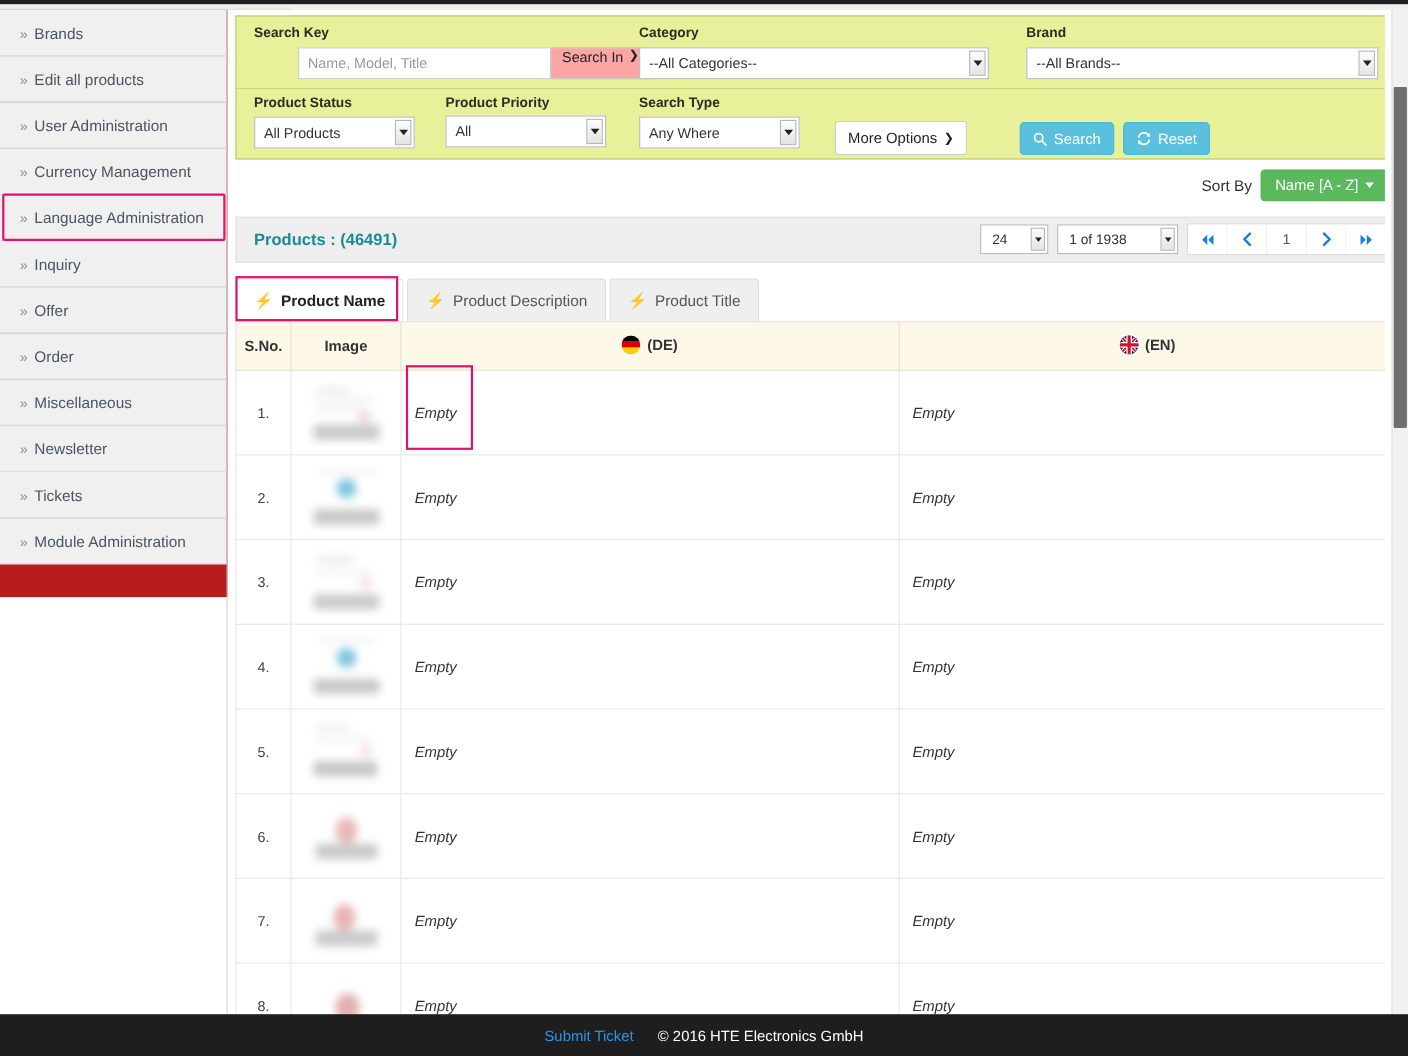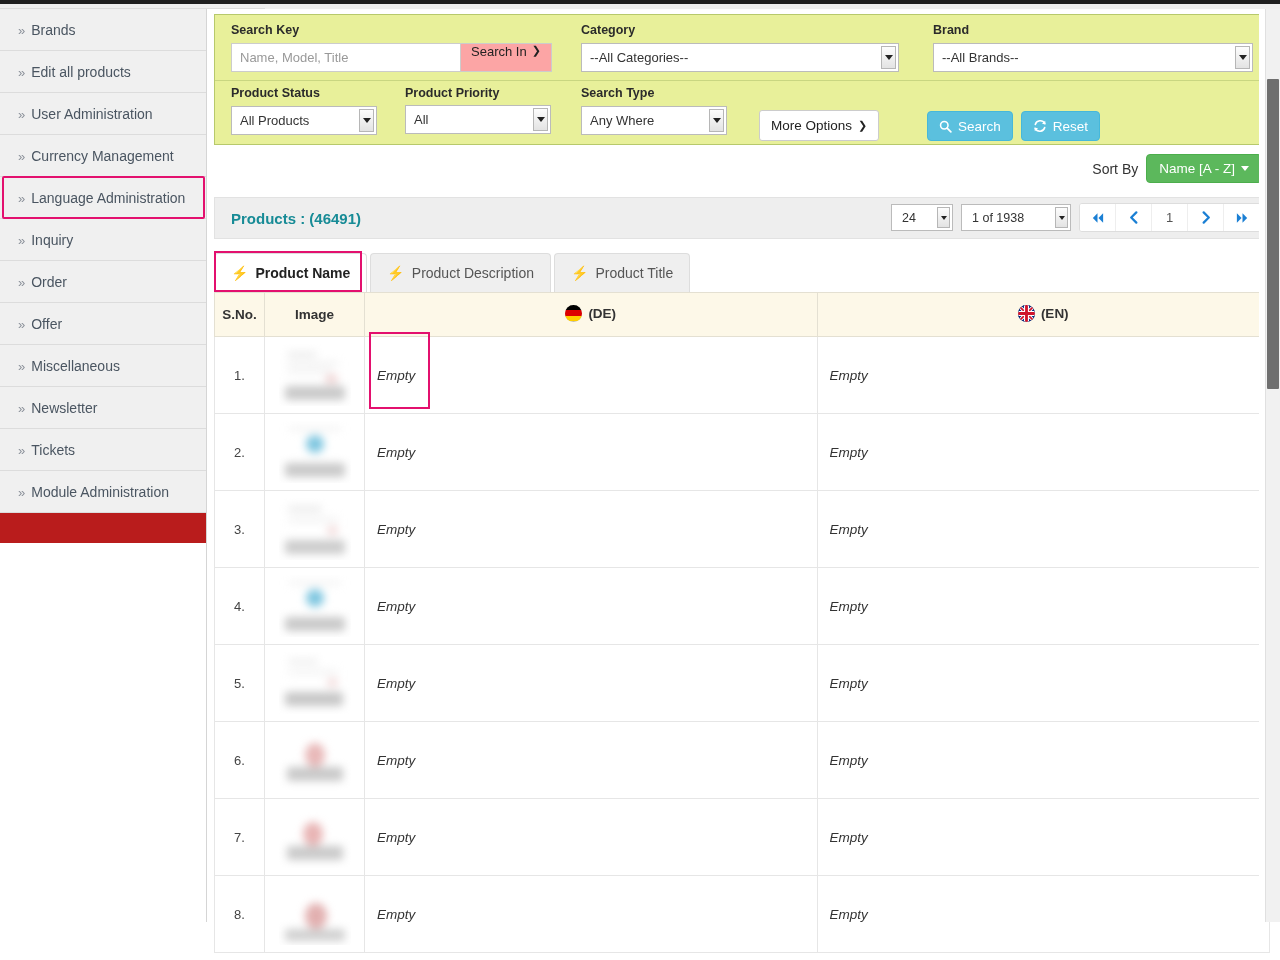--- a/index.html
+++ b/index.html
@@ -54,21 +54,21 @@
   .sp-row1 { position:absolute; left:0; top:0; width:100%; height:66px; border-bottom:1px solid #c9d681; }
   .sp-row2 { position:absolute; left:0; top:66px; width:100%; height:64px; }
 
   .fld-label { font-weight:bold; font-size:12.5px; color:#2b2b2b; }
 
   .fld { position:absolute; }
   .txtinput {
     height:29px; border:1px solid #ccc; background:#fff;
     padding:0 8px; font-size:13px; color:#999;
     font-family:"Liberation Sans", sans-serif;
-    display:flex; align-items:center;
+    display:flex; align-items:center;margin-left:40px;
   }
   .searchin-btn {
     height:29px; border:1px solid #ccc; border-left:none; background:#fca5a5;
     padding:0 10px; font-size:13px; color:#222;
     display:flex; align-items:flex-start; gap:5px; cursor:pointer;
   }
   .selbox {
     height:29px; border:1px solid #bbb; background:#fff;
     font-size:13px; color:#333; padding:0 8px;
     display:flex; align-items:center;
@@ -210,24 +210,24 @@
     <div class="side-item">
       <span class="chev">»</span><span>Currency Management</span>
     </div>
     <div class="side-item">
       <span class="chev">»</span><span>Language Administration</span>
     </div>
     <div class="side-item">
       <span class="chev">»</span><span>Inquiry</span>
     </div>
     <div class="side-item">
+      <span class="chev">»</span><span>Offer</span>
+    </div>
+    <div class="side-item">
       <span class="chev">»</span><span>Order</span>
-    </div>
-    <div class="side-item">
-      <span class="chev">»</span><span>Offer</span>
     </div>
     <div class="side-item">
       <span class="chev">»</span><span>Miscellaneous</span>
     </div>
     <div class="side-item">
       <span class="chev">»</span><span>Newsletter</span>
     </div>
     <div class="side-item">
       <span class="chev">»</span><span>Tickets</span>
     </div>
@@ -555,14 +555,18 @@
     </table>
   </div>
 
   <div class="hl-cell"></div>
 
   <div class="white-gap"></div>
   <div class="sbtrack">
     <div class="sbthumb"></div>
   </div>
 
+  <div class="footer">
+    <a>Submit Ticket</a>
+    <span>© 2016 HTE Electronics GmbH</span>
+  </div>
 
 </div>
 
 </body></html>

